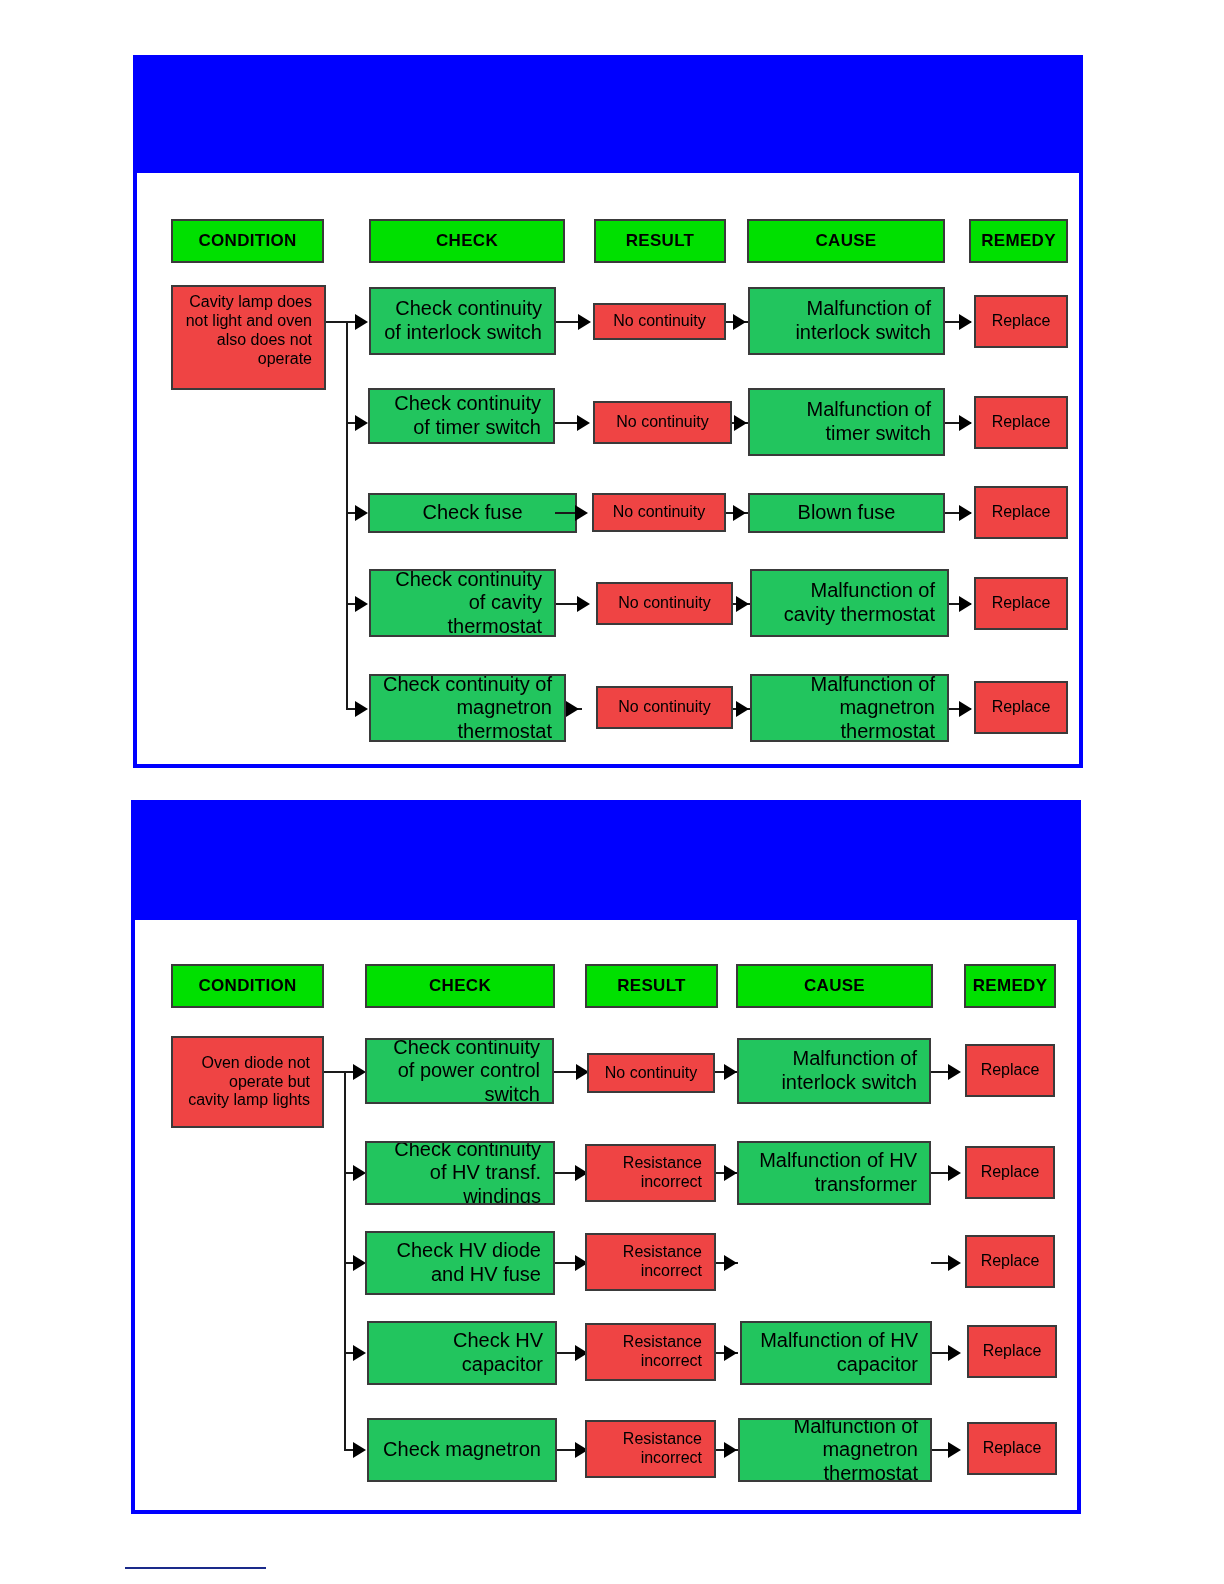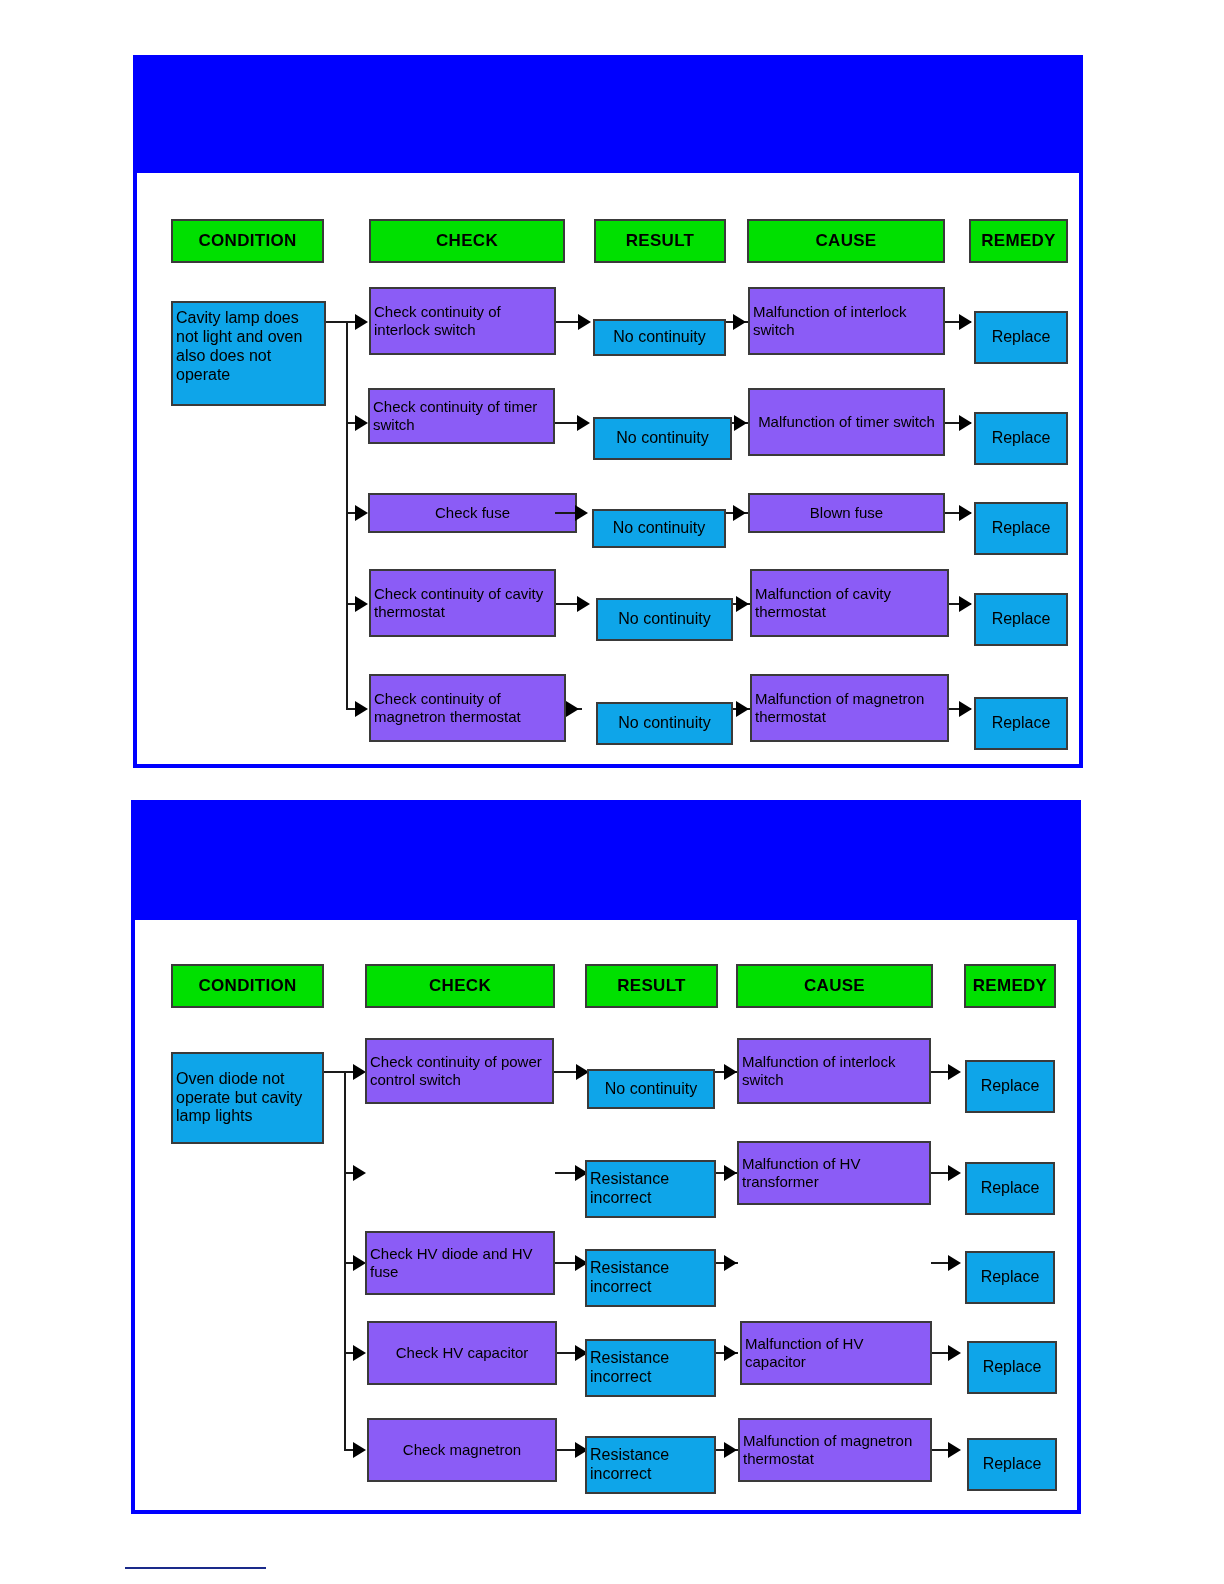--- a/index.html
+++ b/index.html
@@ -45,29 +45,29 @@
   }
 
   
   .box {
     position: absolute;
     box-sizing: border-box;
     border: 2px solid #3a3a3a;
     display: flex;
     align-items: center;
     justify-content: center;
-    text-align: left;
+    text-align: right;
     color: #000000;
     line-height: 1.18;
     overflow: hidden;
-    padding: 1px 3px;
+    padding: 1px 12px;
   }
   .box.green  { background: #00e000; font-weight: bold; letter-spacing: 0.3px; font-size: 17px; }
-  .box.yellow { background: #8b5cf6; font-size: 15px; }
-  .box.cyan   { background: #0ea5e9; font-size: 16px; margin-top: 16px; }
+  .box.yellow { background: #22c55e; font-size: 20px; }
+  .box.cyan   { background: #ef4444; font-size: 16px; }
 
   
   .hline {
     position: absolute;
     height: 2px;
     background: #1a1a1a;
   }
   .vline {
     position: absolute;
     width: 2px;
@@ -201,20 +201,21 @@
     <div class="box cyan" style="left:452px; top:249px; width:128px; height:40px;">No continuity</div>
     <div class="hline" style="left:580px; top:267px; width:22px;"></div>
     <div class="arrowhead" style="left:589px; top:260px;"></div>
     <div class="box yellow" style="left:602px; top:234px; width:194px; height:66px;">Malfunction of interlock switch</div>
     <div class="hline" style="left:796px; top:267px; width:26px;"></div>
     <div class="arrowhead" style="left:813px; top:260px;"></div>
     <div class="box cyan" style="left:830px; top:240px; width:90px; height:53px;">Replace</div>
 
     <div class="hline" style="left:209px; top:368px; width:13px;"></div>
     <div class="arrowhead" style="left:218px; top:361px;"></div>
+    <div class="box yellow" style="left:230px; top:337px; width:190px; height:64px;">Check continuity of HV transf. windings</div>
     <div class="hline" style="left:420px; top:368px; width:24px;"></div>
     <div class="arrowhead" style="left:440px; top:361px;"></div>
     <div class="box cyan" style="left:450px; top:340px; width:131px; height:58px;">Resistance incorrect</div>
     <div class="hline" style="left:581px; top:368px; width:22px;"></div>
     <div class="arrowhead" style="left:589px; top:361px;"></div>
     <div class="box yellow" style="left:602px; top:337px; width:194px; height:64px;">Malfunction of HV transformer</div>
     <div class="hline" style="left:796px; top:368px; width:26px;"></div>
     <div class="arrowhead" style="left:813px; top:361px;"></div>
     <div class="box cyan" style="left:830px; top:342px; width:90px; height:53px;">Replace</div>
 

